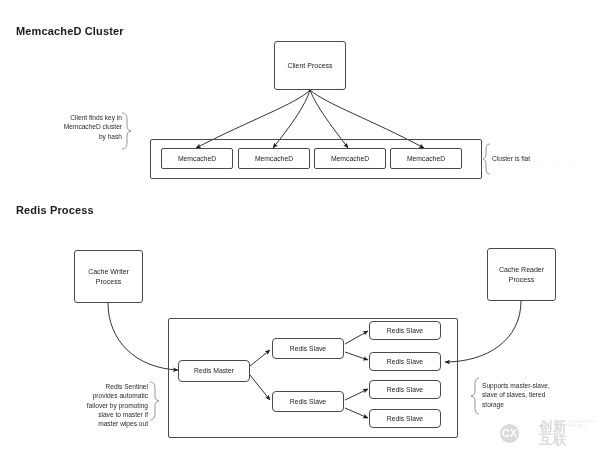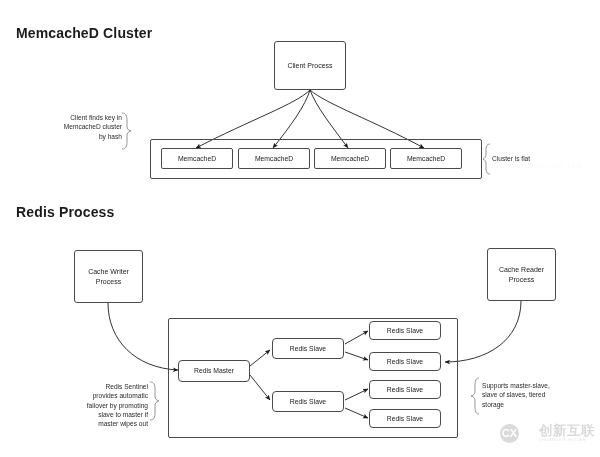--- a/index.html
+++ b/index.html
@@ -21,21 +21,21 @@
   }
   .svg-layer {
     position: absolute;
     left: 0;
     top: 0;
     width: 600px;
     height: 457px;
   }
   .section-title {
     position: absolute;
-    font-size: 14px;
+    font-size: 11px;
     font-weight: bold;
     letter-spacing: 0.15px;
     color: #1b1b1b;
     white-space: nowrap;
   }
   #title-memcached { left: 16px; top: 25px; }
   #title-redis { left: 16px; top: 204px; }
 
   .node {
     position: absolute;
@@ -95,21 +95,20 @@
     color: #ffffff;
     font-size: 11px;
     font-weight: bold;
     display: flex;
     align-items: center;
     justify-content: center;
     flex: 0 0 auto;
   }
   #watermark .wm-text {
     display: flex;
-    flex-direction: column;
     line-height: 1;
   }
   #watermark .wm-cn {
     font-size: 13.5px;
     font-weight: bold;
     color: #8d8d8d;
     letter-spacing: 0.5px;
   }
   #watermark .wm-en {
     font-size: 3.6px;

